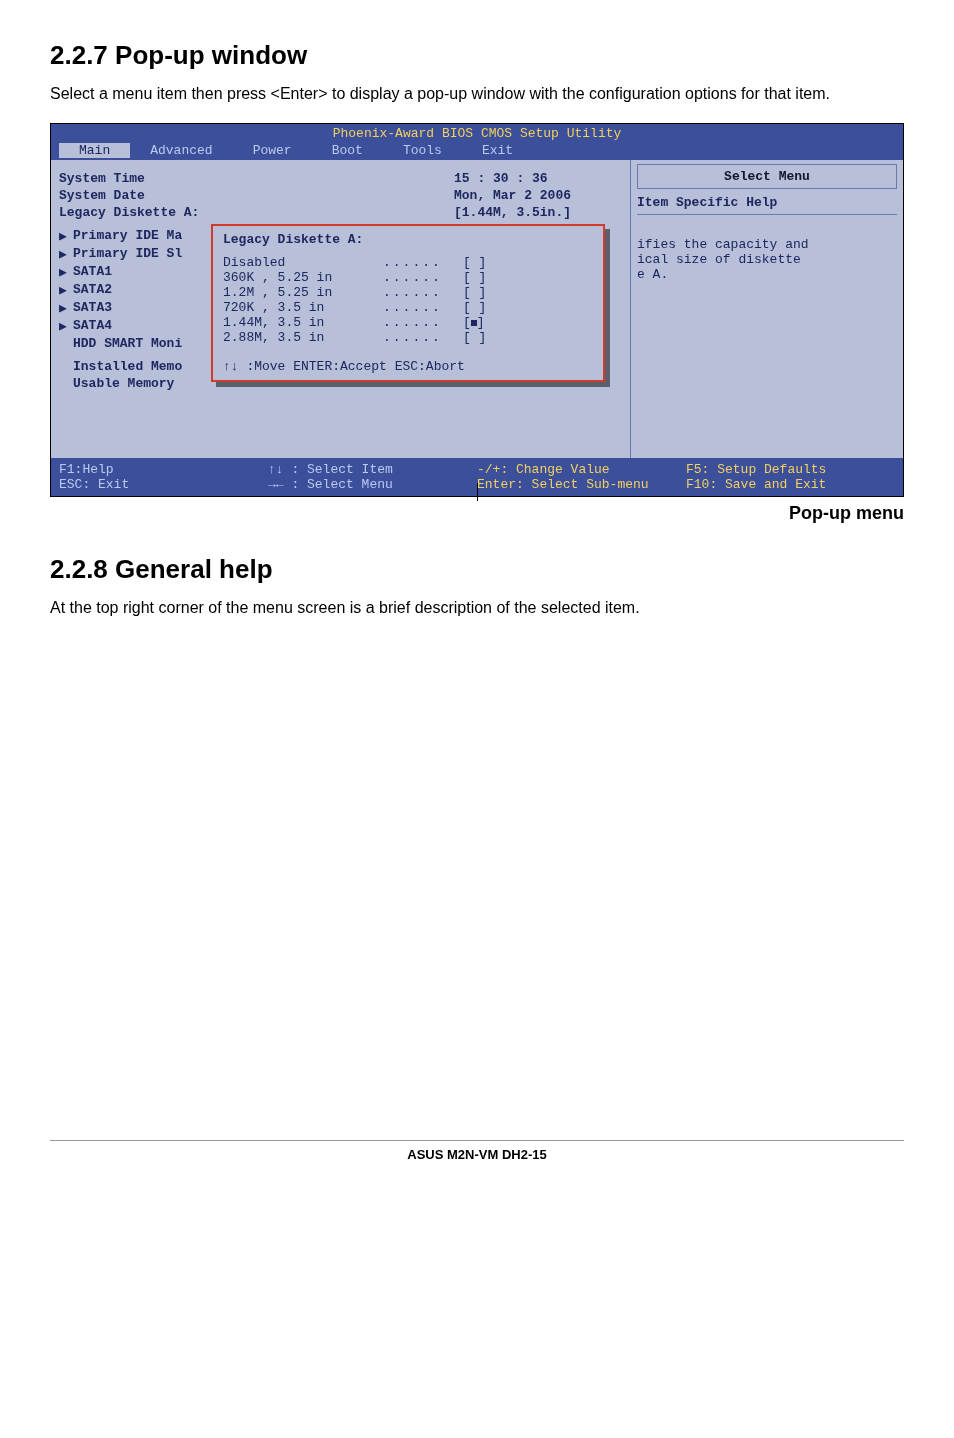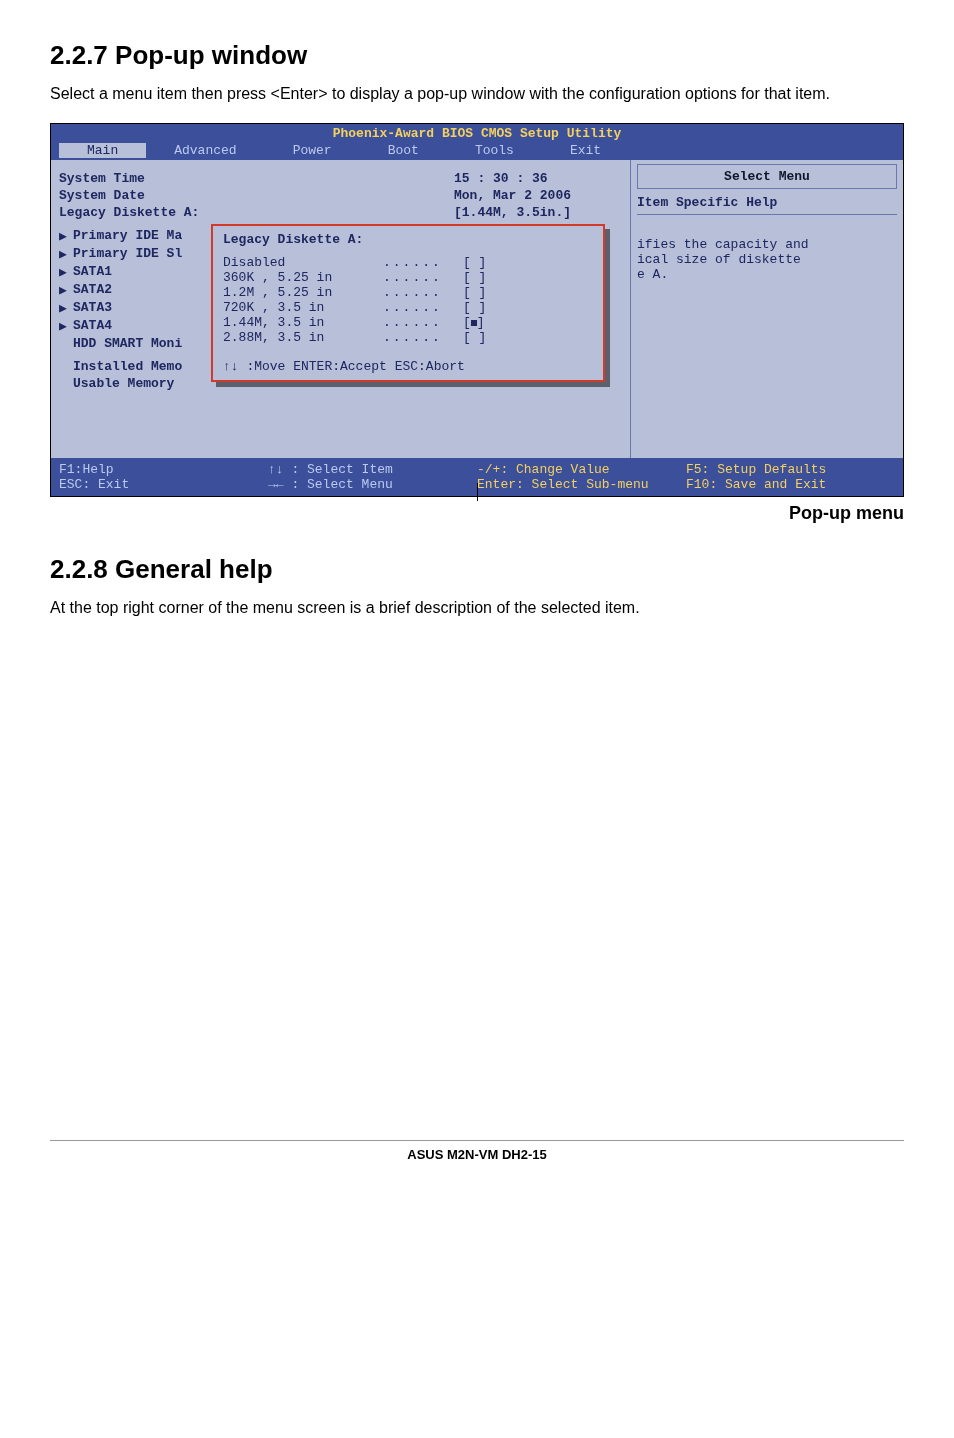--- a/index.html
+++ b/index.html
@@ -26,31 +26,31 @@
     background: #3b4f9a;
     color: #c8d0f0;
     font-family: "Courier New", monospace;
     font-size: 13px;
     position: relative;
     overflow: hidden;
   }
   .bios-title {
     text-align: center;
     color: #f3d060;
-    font-weight: bold;
+    font-weight: normal;
     padding: 2px 0;
     background: #3b4f9a;
   }
   .menu-bar {
     display: flex;
     background: #3b4f9a;
     padding: 0 8px 2px 8px;
   }
   .tab {
-    padding: 0 28px;
+    padding: 0 20px;
     color: #bcc9f0;
   }
   .tab.active {
     background: #b8bfd8;
     color: #1e2760;
   }
   .main-area {
     display: flex;
     background: #b8bfd8;
   }

